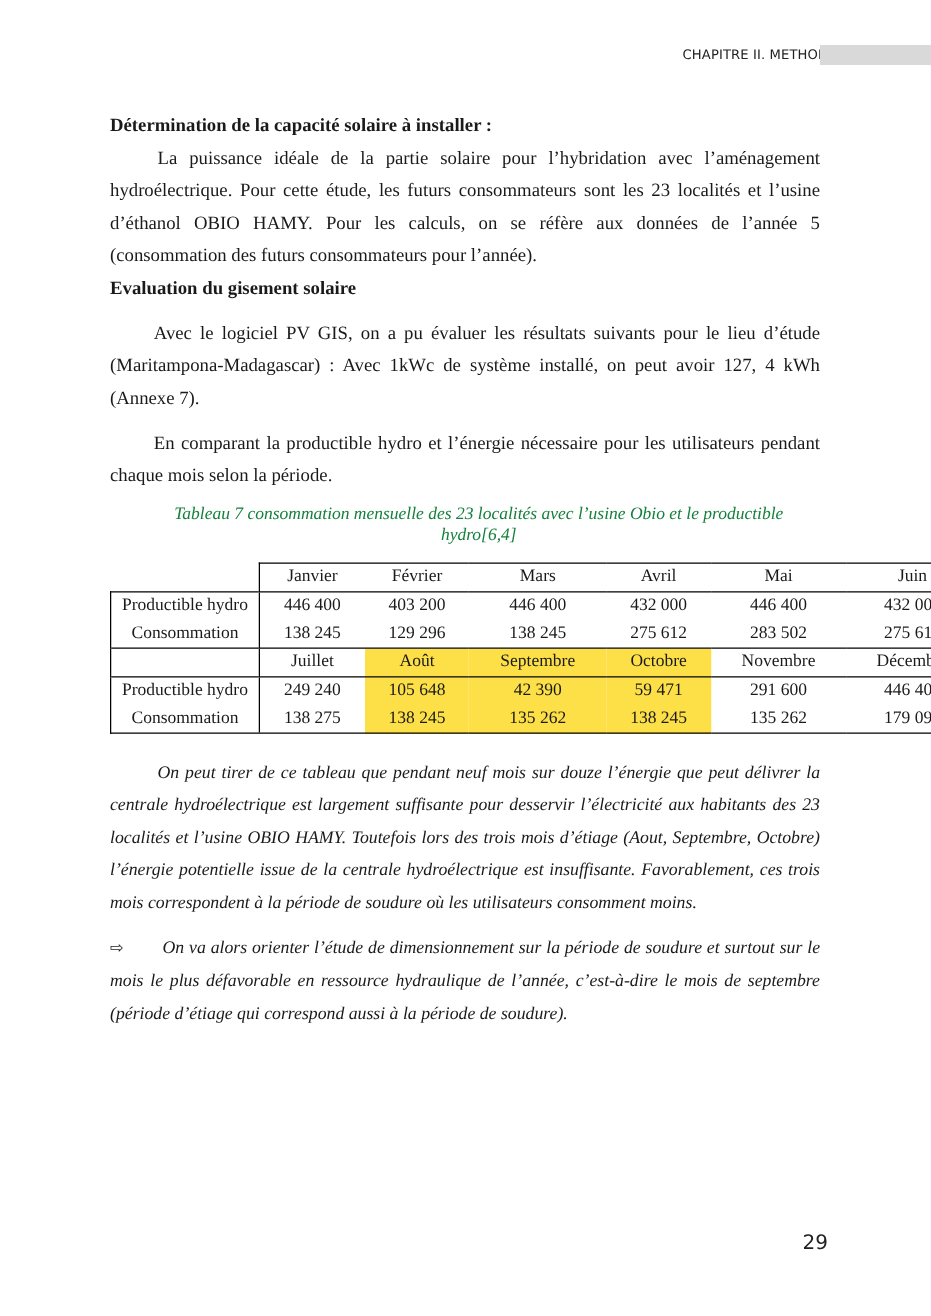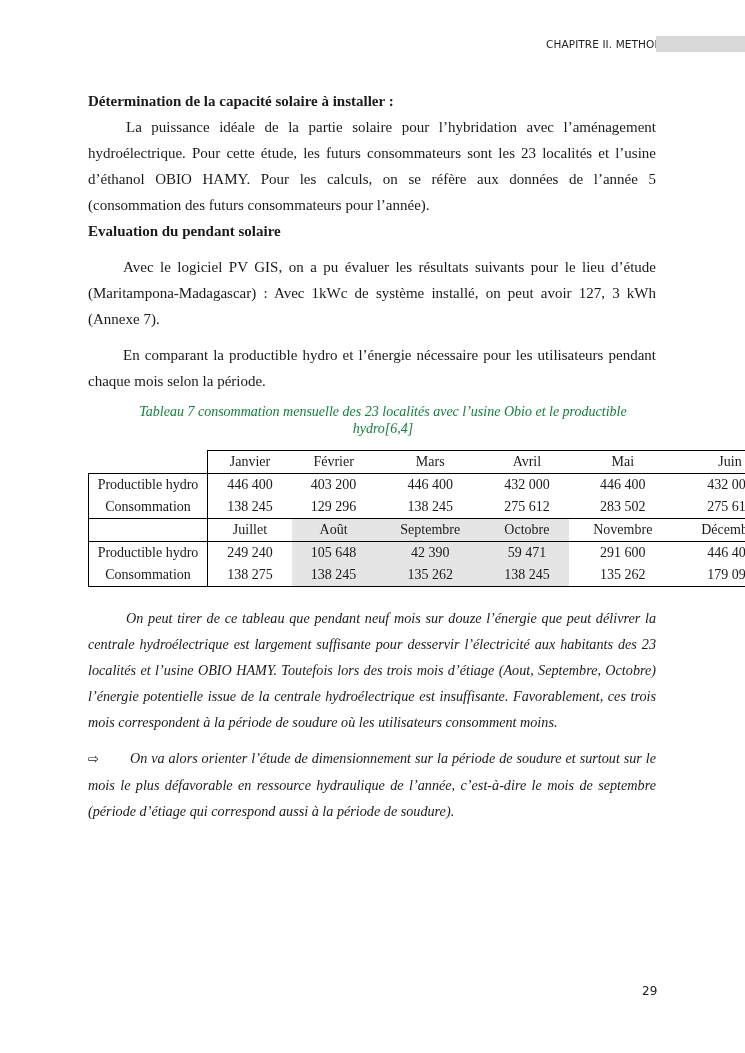--- a/index.html
+++ b/index.html
@@ -17,40 +17,40 @@
   .caption { position: absolute; top: 403px; left: 88px; width: 590px; text-align: center;
              font-style: italic; color: #15803d; font-size: 14px; line-height: 17px; }
   table.t { position: absolute; top: 450px; left: 88px; width: 696px; border-collapse: collapse;
             font-size: 14px; text-align: center; }
   table.t td { padding: 0; height: 22px; line-height: 22px; }
   td.lbl { width: 118px; }
   .b-top { border-top: 1.3px solid #000; }
   .b-bottom { border-bottom: 1.3px solid #000; }
   .b-left { border-left: 1.3px solid #000; }
   .b-right { border-right: 1.3px solid #000; }
-  .shade { background: #e5e5e5; text-align: center; }
+  .shade { background: #fde047; text-align: center; }
   .r-h td { height: 24px; }
   .r-d td { height: 25px; }
   .r-h2 td { height: 23px; }
   .r-d2 td { height: 21px; }
   .arrow { display: inline-block; width: 42px; text-indent: 0; font-family: "DejaVu Sans", sans-serif; font-size: 13px; }
   .para2 { position: absolute; left: 88px; top: 605px; width: 568px; font-size: 14.2px; line-height: 26px; font-style: italic; }
-  .page-num { position: absolute; top: 984px; left: 642px; font-family: "DejaVu Sans", sans-serif; font-size: 12px; color: #222; }
+  .page-num { position: absolute; top: 984px; left: 642px; font-family: "DejaVu Sans", sans-serif; font-size: 16px; color: #222; }
 </style>
 </head>
 <body>
 
 <div class="header-title">CHAPITRE II. METHODES</div>
 <div class="header-bar"></div>
 
 <div class="content">
   <p class="heading">Détermination de la capacité solaire à installer :</p>
   <p class="indent">La puissance idéale de la partie solaire pour l’hybridation avec l’aménagement hydroélectrique. Pour cette étude, les futurs consommateurs sont les 23 localités et l’usine d’éthanol OBIO HAMY. Pour les calculs, on se réfère aux données de l’année 5 (consommation des futurs consommateurs pour l’année).</p>
-  <p class="heading">Evaluation du pendant solaire</p>
-  <p class="indent2 gap">Avec le logiciel PV GIS, on a pu évaluer les résultats suivants pour le lieu d’étude (Maritampona-Madagascar) : Avec 1kWc de système installé, on peut avoir 127, 3 kWh (Annexe 7).</p>
+  <p class="heading">Evaluation du gisement solaire</p>
+  <p class="indent2 gap">Avec le logiciel PV GIS, on a pu évaluer les résultats suivants pour le lieu d’étude (Maritampona-Madagascar) : Avec 1kWc de système installé, on peut avoir 127, 4 kWh (Annexe 7).</p>
   <p class="indent2 gap">En comparant la productible hydro et l’énergie nécessaire pour les utilisateurs pendant chaque mois selon la période.</p>
 </div>
 
 <div class="caption">
   <div>Tableau 7 consommation mensuelle des 23 localités avec l’usine Obio et le productible</div>
   <div>hydro[6,4]</div>
 </div>
 
 <table class="t">
   <tbody>

